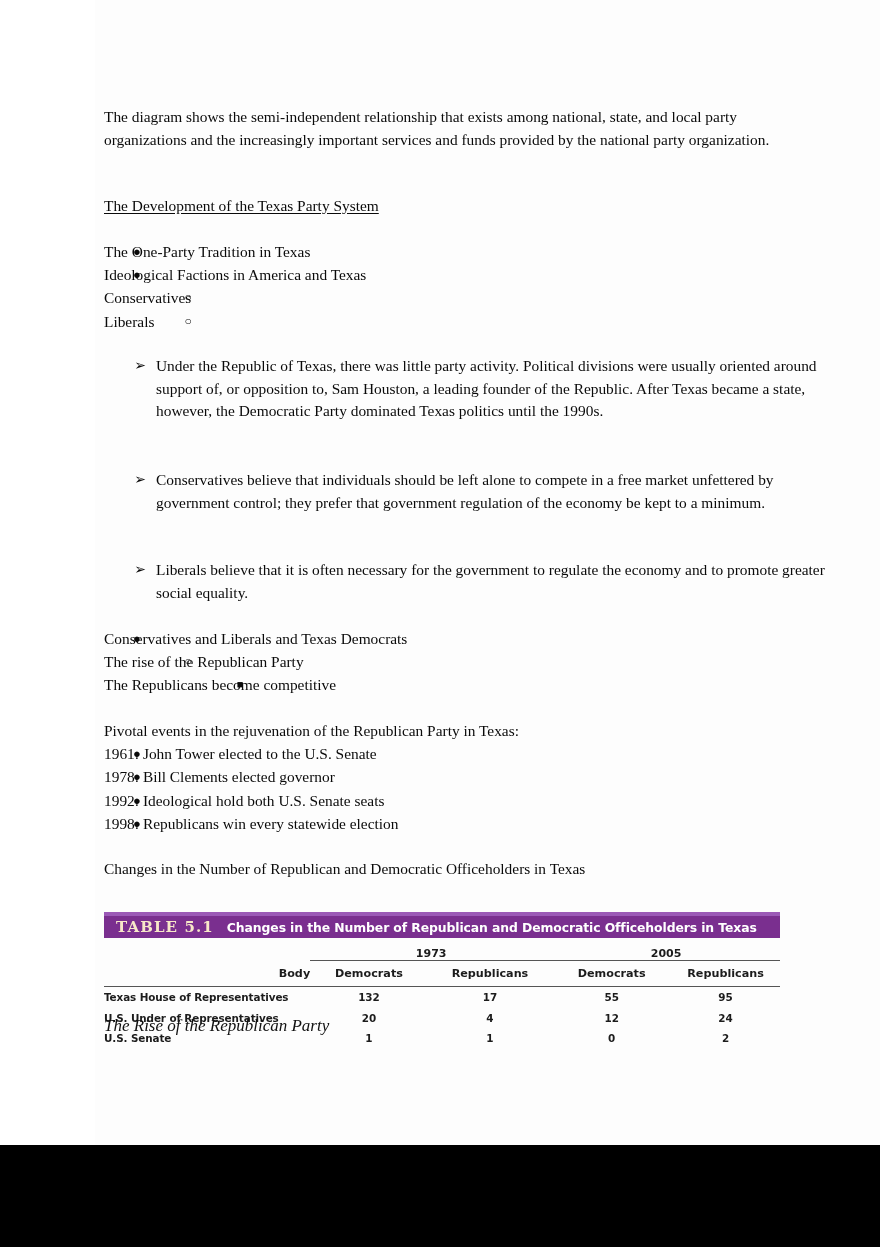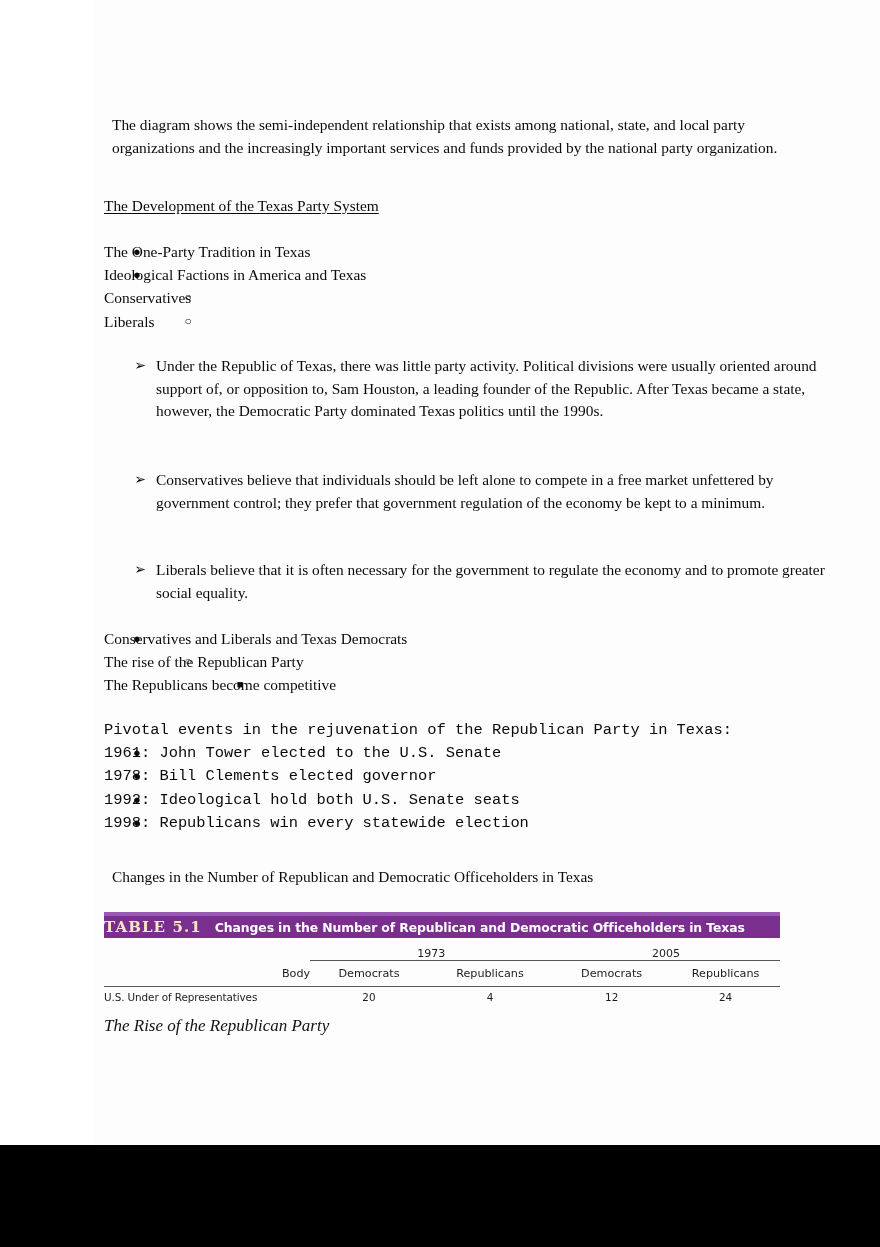--- a/index.html
+++ b/index.html
@@ -40,21 +40,21 @@
   .doc {
     position: absolute;
     left: 104px;
     top: 0;
     width: 676px;
   }
 
   .para {
     font-size: 15.4px;
     line-height: 23.2px;
-    margin: 8px;
+    margin: 0;
     text-align: left;
   }
 
   .intro-para {
     position: absolute;
     top: 105px;
     left: 0;
     width: 672px;
   }
 
@@ -112,21 +112,21 @@
     line-height: 22.6px;
   }
 
   .outline-block { position: absolute; left: 0; width: 676px; }
 
   #outline-list-1 { top: 240px; }
   #arrow-1 { top: 355px; width: 666px; }
   #arrow-2 { top: 469px; width: 678px; }
   #arrow-3 { top: 559px; width: 678px; }
   #outline-list-2 { top: 627px; }
-  #pivotal-block { top: 719px; font-family: Liberation Mono, monospace; }
+  #pivotal-block { top: 719px; }
   #table-caption { top: 857px; }
 
   #pivotal-block .lead {
     font-size: 15.4px;
     line-height: 23.2px;
     margin: 0 0 0 0;
   }
   #pivotal-block .blist li { line-height: 23.2px; }
 
   
@@ -139,21 +139,21 @@
   }
 
   .tbl-titlebar {
     position: relative;
     height: 26px;
     background: #7a2f8f;
     border-top: 4px solid #9b59b6;
     box-sizing: border-box;
     display: flex;
     align-items: center;
-    padding-left: 0;
+    padding-left: 12px;
     overflow: hidden;
   }
   .tbl-num {
     color: #f7e7c8;
     font-weight: bold;
     font-size: 15px;
     letter-spacing: 1.1px;
     font-family: "DejaVu Serif", "Liberation Serif", serif;
     white-space: nowrap;
   }
@@ -168,21 +168,21 @@
 
   table.data {
     width: 100%;
     border-collapse: collapse;
     font-size: 10.4px;
     color: #1c1c1c;
     table-layout: fixed;
   }
   table.data th, table.data td {
     padding: 0;
-    font-weight: normal;
+    font-weight: bold;
   }
 
   .yr-row th {
     height: 22px;
     vertical-align: bottom;
     padding-bottom: 2px;
     font-weight: bold;
     font-size: 11px;
     text-align: center;
   }
@@ -338,25 +338,39 @@
       <tr class="hdr-row">
         <th class="body-col">Body</th>
         <th class="num-col">Democrats</th>
         <th class="num-col">Republicans</th>
         <th class="num-col">Democrats</th>
         <th class="num-col">Republicans</th>
       </tr>
     </thead>
     <tbody>
       <tr>
+        <td class="body-col">Texas House of Representatives</td>
+        <td class="num-col">132</td>
+        <td class="num-col">17</td>
+        <td class="num-col">55</td>
+        <td class="num-col">95</td>
+      </tr>
+      <tr>
         <td class="body-col">U.S. Under of Representatives</td>
         <td class="num-col">20</td>
         <td class="num-col">4</td>
         <td class="num-col">12</td>
         <td class="num-col">24</td>
       </tr>
+      <tr>
+        <td class="body-col">U.S. Senate</td>
+        <td class="num-col">1</td>
+        <td class="num-col">1</td>
+        <td class="num-col">0</td>
+        <td class="num-col">2</td>
+      </tr>
     </tbody>
   </table>
 
   <div class="overlay-title">The Rise of the Republican Party</div>
 </div>
 
 <div class="bottom-band"></div>
 
 </body></html>

